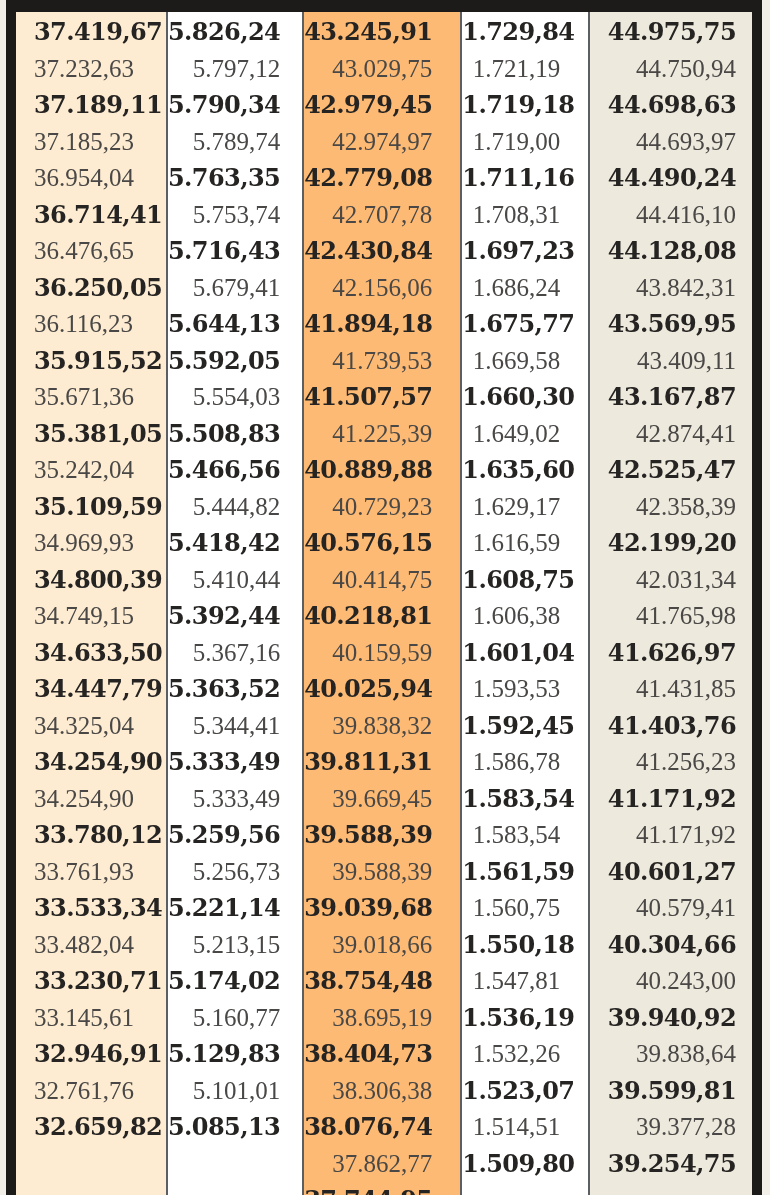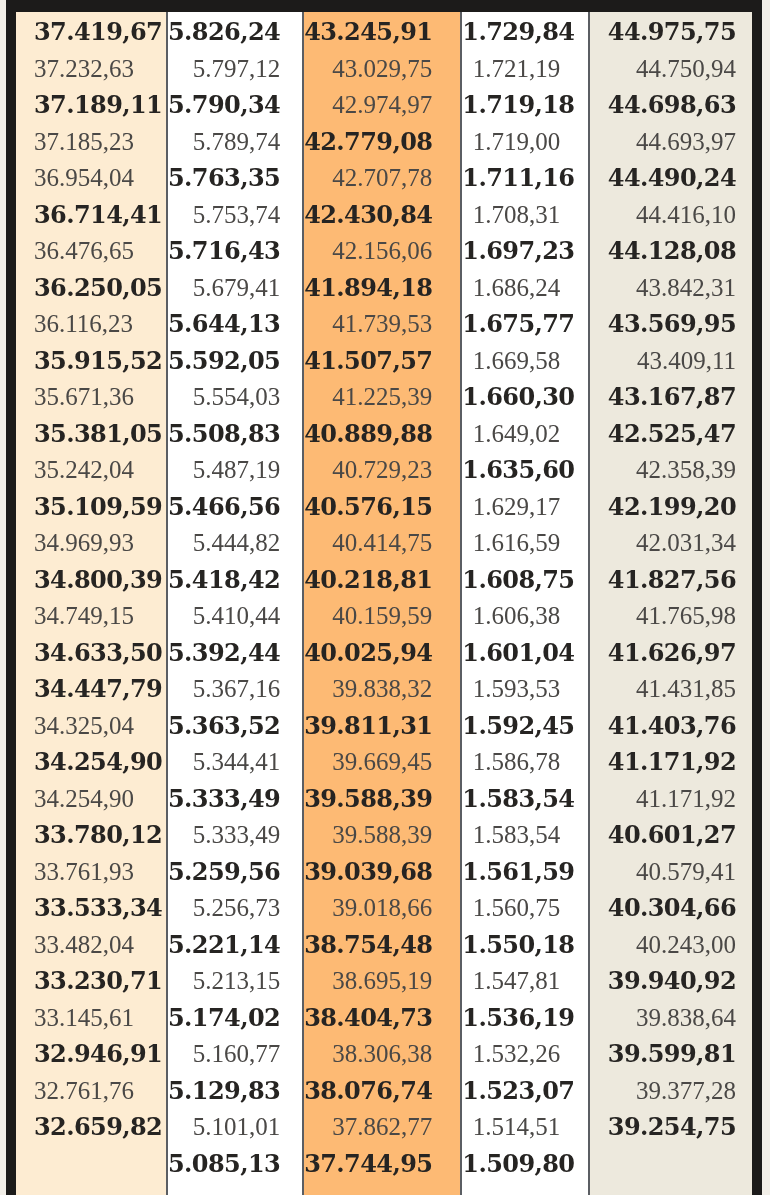--- a/index.html
+++ b/index.html
@@ -81,21 +81,20 @@
       <div class="cell bold">5.790,34</div>
       <div class="cell reg">5.789,74</div>
       <div class="cell bold">5.763,35</div>
       <div class="cell reg">5.753,74</div>
       <div class="cell bold">5.716,43</div>
       <div class="cell reg">5.679,41</div>
       <div class="cell bold">5.644,13</div>
       <div class="cell bold">5.592,05</div>
       <div class="cell reg">5.554,03</div>
       <div class="cell bold">5.508,83</div>
-      <div class="cell reg">5.487,19</div>
       <div class="cell bold">5.466,56</div>
       <div class="cell reg">5.444,82</div>
       <div class="cell bold">5.418,42</div>
       <div class="cell reg">5.410,44</div>
       <div class="cell bold">5.392,44</div>
       <div class="cell reg">5.367,16</div>
       <div class="cell bold">5.363,52</div>
       <div class="cell reg">5.344,41</div>
       <div class="cell bold">5.333,49</div>
       <div class="cell reg">5.333,49</div>
@@ -105,20 +104,21 @@
       <div class="cell reg">5.213,15</div>
       <div class="cell bold">5.174,02</div>
       <div class="cell reg">5.160,77</div>
       <div class="cell bold">5.129,83</div>
       <div class="cell reg">5.101,01</div>
       <div class="cell bold">5.085,13</div>
     </div>
   <div class="col c3" style="background: #fdba74;">
       <div class="cell bold">43.245,91</div>
       <div class="cell reg">43.029,75</div>
+      <div class="cell bold">42.979,45</div>
       <div class="cell reg">42.974,97</div>
       <div class="cell bold">42.779,08</div>
       <div class="cell reg">42.707,78</div>
       <div class="cell bold">42.430,84</div>
       <div class="cell reg">42.156,06</div>
       <div class="cell bold">41.894,18</div>
       <div class="cell reg">41.739,53</div>
       <div class="cell bold">41.507,57</div>
       <div class="cell reg">41.225,39</div>
       <div class="cell bold">40.889,88</div>
@@ -182,29 +182,30 @@
       <div class="cell reg">44.750,94</div>
       <div class="cell bold">44.698,63</div>
       <div class="cell reg">44.693,97</div>
       <div class="cell bold">44.490,24</div>
       <div class="cell reg">44.416,10</div>
       <div class="cell bold">44.128,08</div>
       <div class="cell reg">43.842,31</div>
       <div class="cell bold">43.569,95</div>
       <div class="cell reg">43.409,11</div>
       <div class="cell bold">43.167,87</div>
+      <div class="cell reg">42.874,41</div>
       <div class="cell bold">42.525,47</div>
       <div class="cell reg">42.358,39</div>
       <div class="cell bold">42.199,20</div>
       <div class="cell reg">42.031,34</div>
-      <div class="cell bold">41.827,56</div>
       <div class="cell reg">41.765,98</div>
       <div class="cell bold">41.626,97</div>
       <div class="cell reg">41.431,85</div>
       <div class="cell bold">41.403,76</div>
+      <div class="cell reg">41.256,23</div>
       <div class="cell bold">41.171,92</div>
       <div class="cell reg">41.171,92</div>
       <div class="cell bold">40.601,27</div>
       <div class="cell reg">40.579,41</div>
       <div class="cell bold">40.304,66</div>
       <div class="cell reg">40.243,00</div>
       <div class="cell bold">39.940,92</div>
       <div class="cell reg">39.838,64</div>
       <div class="cell bold">39.599,81</div>
       <div class="cell reg">39.377,28</div>

